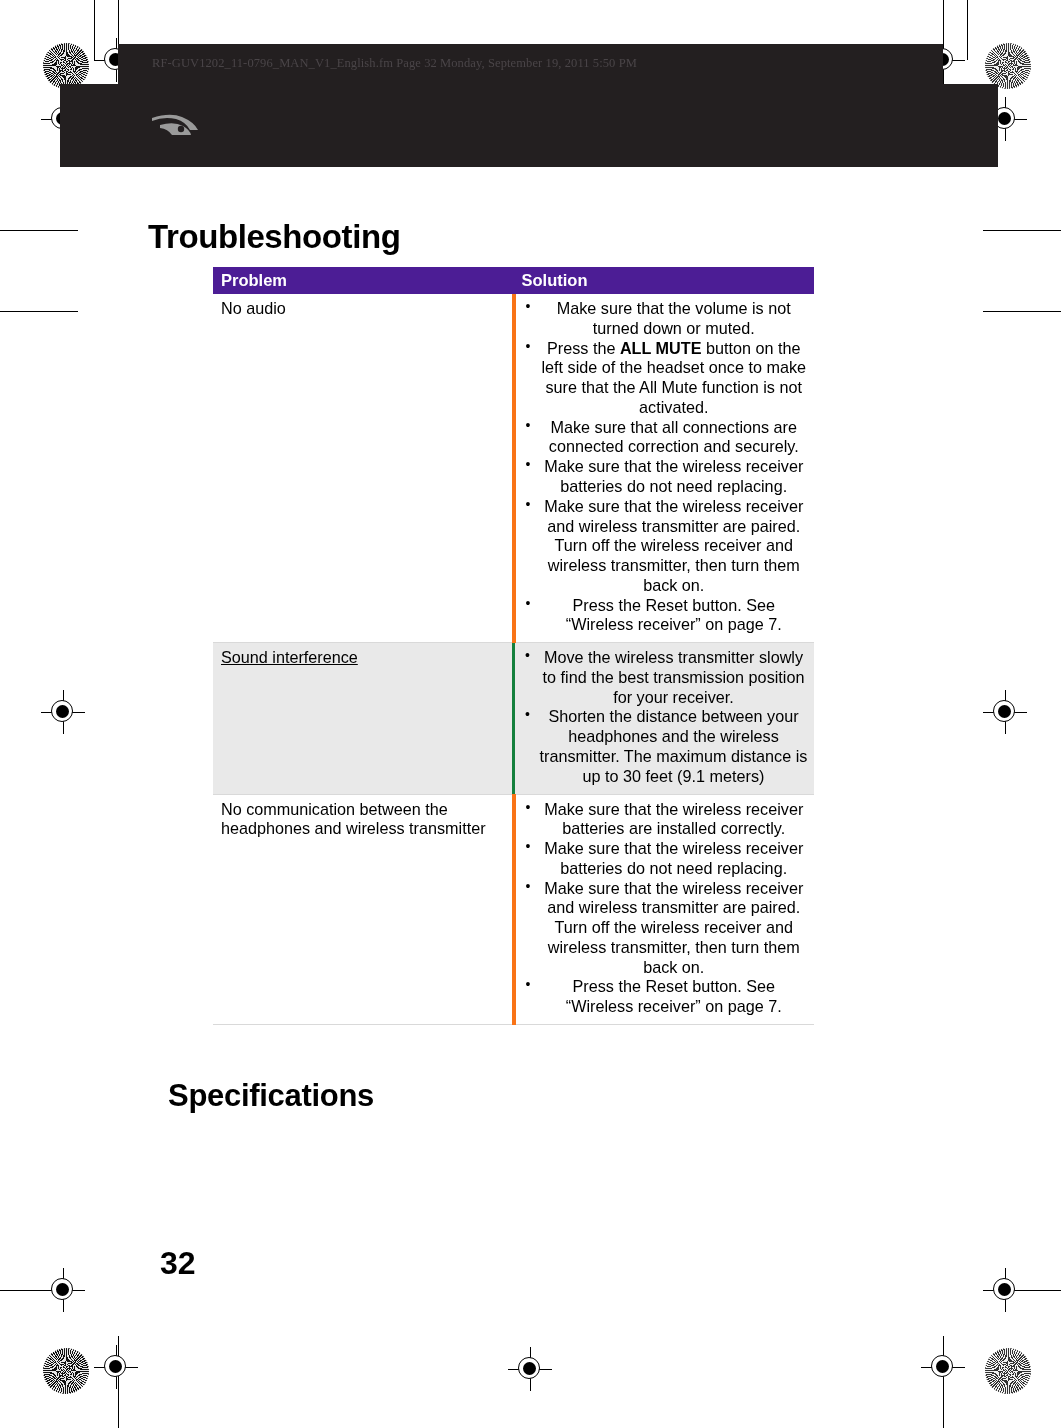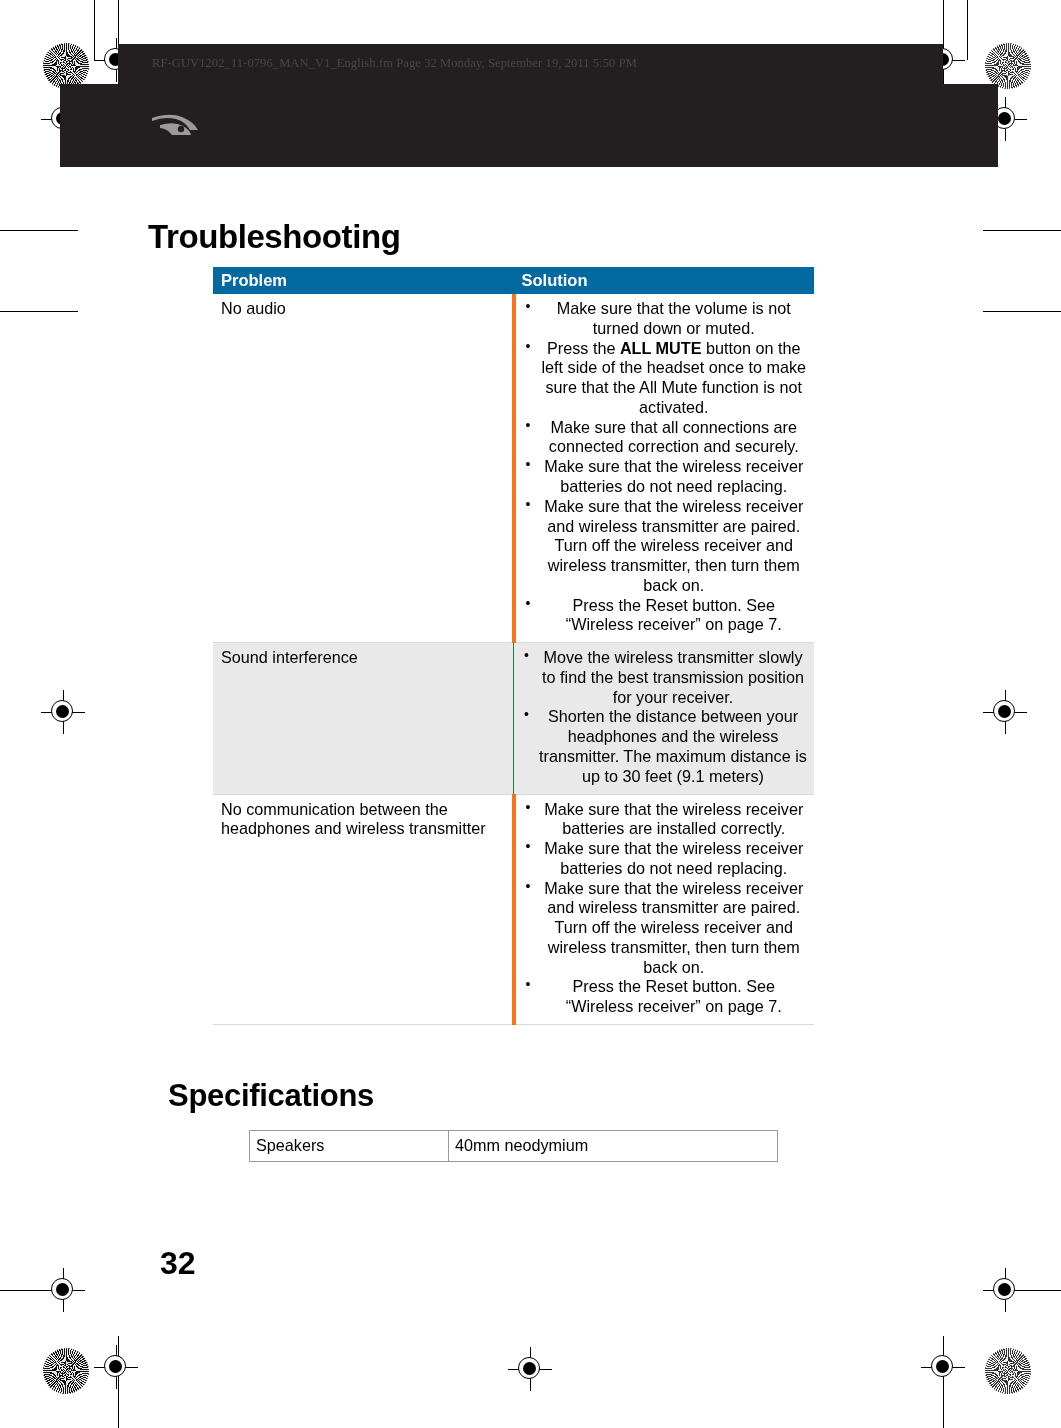--- a/index.html
+++ b/index.html
@@ -118,21 +118,21 @@
     position: absolute;
     left: 213px;
     top: 267px;
     width: 601px;
     border-collapse: collapse;
     table-layout: fixed;
     font-size: 16.2px;
     line-height: 1.22;
   }
   .ts-table th {
-    background: #0369a1;
+    background: #4c1d95;
     color: #fff;
     font-weight: bold;
     text-align: left;
     padding: 3px 0 4px 8px;
     font-size: 16.5px;
     vertical-align: middle;
     height: 20px;
   }
   .ts-table td {
     vertical-align: top;
@@ -140,21 +140,22 @@
     border-bottom: 1px solid #d9d9d9;
   }
   .ts-table tr.shaded td {
     background: #e9e9e9;
   }
   .ts-table td.prob {
     width: 224px;
     border-right: 4px solid #f97316;
   }
   .ts-table tr.shaded td.prob {
-    border-right: 1px solid #15803d;
+    border-right: 3px solid #15803d;
+    text-decoration: underline;
   }
   .ts-table ul {
     margin: 0;
     padding: 0;
     list-style: none;
     text-align: center;
   }
   .ts-table li {
     position: relative;
     padding-left: 16px;
@@ -347,20 +348,16 @@
           </ul>
         </td>
       </tr>
     </tbody>
 </table>
 
 <div class="section-title" style="left:148px; top:1078px;margin-left:20px;">Specifications</div>
 
 <table class="spec-table">
   <tbody>
-      <tr>
-        <td class="k">Speakers</td>
-        <td><span>40mm neodymium</span></td>
-      </tr>
     </tbody>
 </table>
 
 <div class="page-number">32</div>
 
 </body></html>

